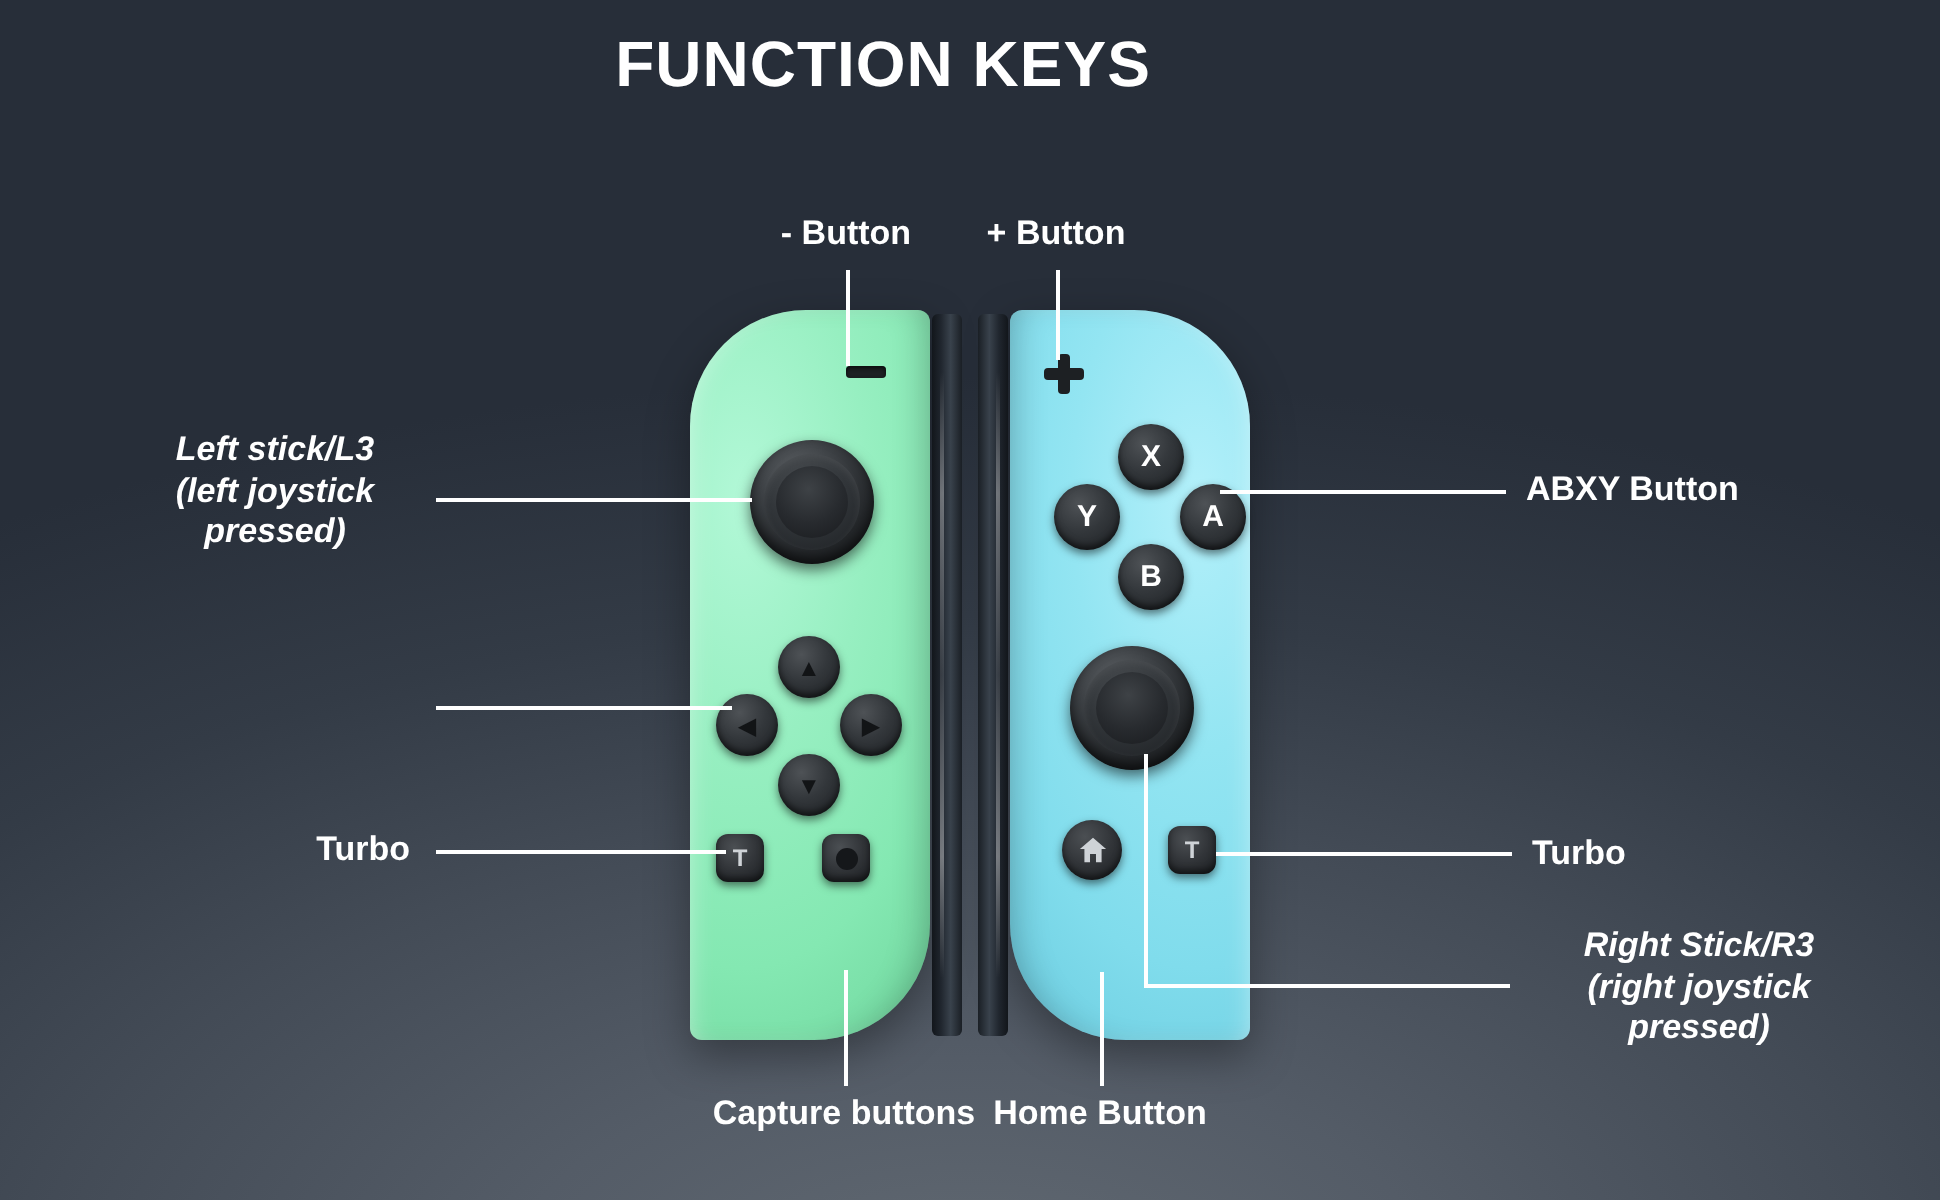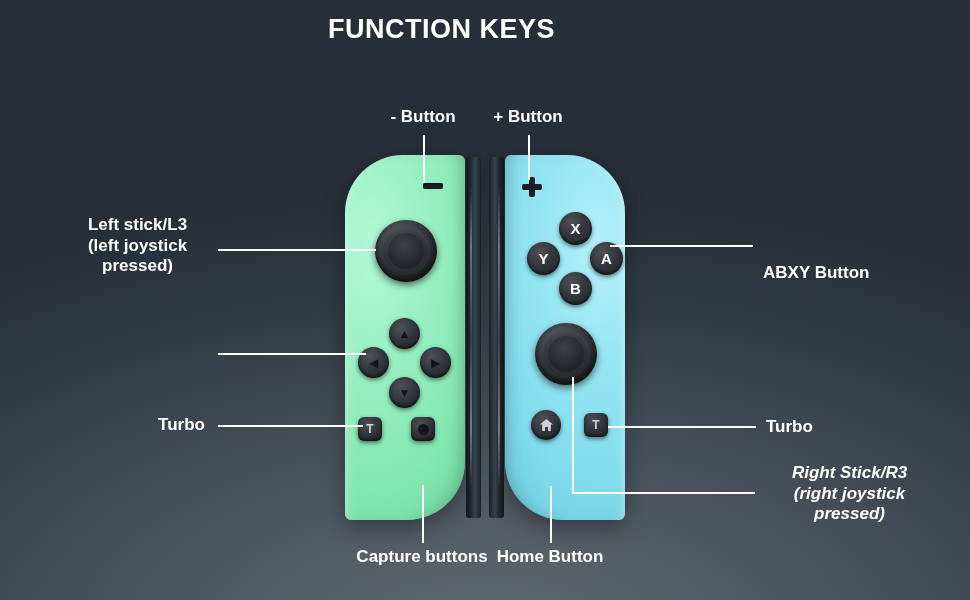--- a/index.html
+++ b/index.html
@@ -15,21 +15,21 @@
       radial-gradient(ellipse 900px 460px at 50% 108%, #616972 0%, #545c67 26%, #434b56 52%, #333b46 74%, #272e39 100%),
       #242b36;
   }
 
   
   #title {
     position: absolute;
     top: 14px; left: 0; width: 883px;
     text-align: center;
     color: #ffffff;
-    font-size: 27px;
+    font-size: 32px;
     font-weight: 700;
     letter-spacing: 0.5px;
   }
 
   
   .label {
     position: absolute;
     color: #ffffff;
     font-size: 17px;
     font-weight: 700;
@@ -263,32 +263,32 @@
 
   <div class="lead h" style="left:608px; top:426px; width:148px;"></div>
 
   <div class="lead v" style="left:572px; top:377px; height:117px;"></div>
   <div class="lead h" style="left:572px; top:492px; width:183px;"></div>
 
   <div class="label c" style="left:323px; top:107px; width:200px;">- Button</div>
 
   <div class="label c" style="left:428px; top:107px; width:200px;">+ Button</div>
 
-  <div class="label c" style="left:60px; top:215px; width:155px;">Left stick/L3
+  <div class="label c" style="left:60px; top:215px; width:155px;font-style:italic;">Left stick/L3
 (left joystick
 pressed)</div>
 
 
   <div class="label r" style="left:60px; top:415px; width:145px;">Turbo</div>
 
   <div class="label c" style="left:292px; top:547px; width:260px;">Capture buttons</div>
 
   <div class="label c" style="left:450px; top:547px; width:200px;">Home Button</div>
 
-  <div class="label l" style="left:763px; top:235px; width:200px;margin-top:28px;">ABXY Button</div>
+  <div class="label l" style="left:763px; top:235px; width:200px;">ABXY Button</div>
 
   <div class="label l" style="left:766px; top:417px; width:150px;">Turbo</div>
 
   <div class="label c" style="left:757px; top:463px; width:185px;font-style:italic;">Right Stick/R3
 (right joystick
 pressed)</div>
 
 </div>
 
 </body></html>

